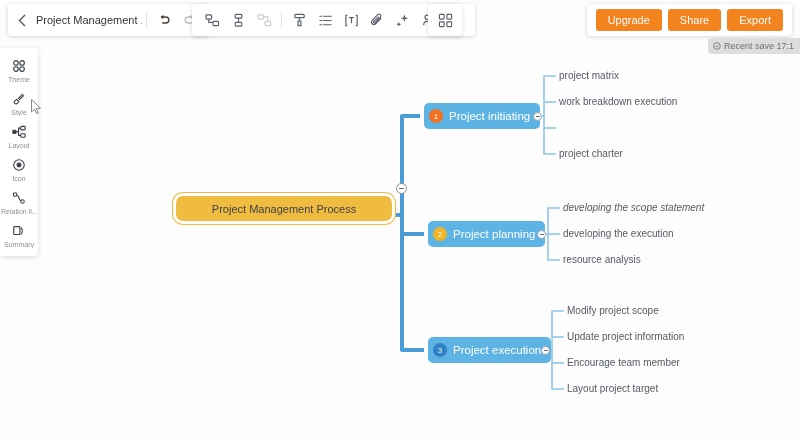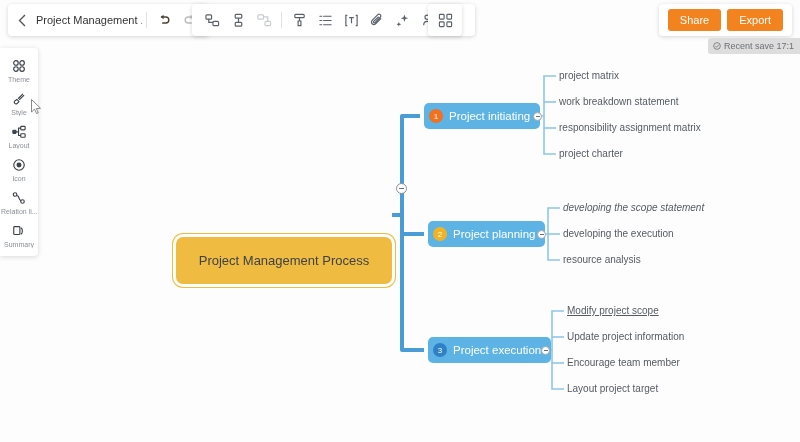--- a/index.html
+++ b/index.html
@@ -86,25 +86,25 @@
 
   .cursor { position: absolute; left: 31px; top: 99px; width: 11px; height: 16px; }
 
   
   .canvas { position: absolute; left: 0; top: 0; width: 800px; height: 442px; }
   .canvas svg.links { position: absolute; left: 0; top: 0; width: 800px; height: 442px; }
 
   .node { position: absolute; display: flex; align-items: center; }
 
   .root-node {
-    left: 176px; top: 196px; width: 216px; height: 47px;
+    left: 176px; top: 196px; width: 216px; height: 25px;
     background: #efbc41; border-radius: 7px;
     box-shadow: 0 0 0 3px #ffffff, 0 0 0 4px #efbc41;
     justify-content: center;
-    font-size: 13px; color: #3f4248; cursor: pointer; margin-top: 41px;
+    font-size: 11px; color: #3f4248; cursor: pointer;
   }
 
   .branch-node {
     height: 26px; background: #5cb3e4; border-radius: 5px;
     padding: 0 10px 0 5px; gap: 6px;
     font-size: 11.5px; color: #ffffff; cursor: pointer; white-space: nowrap;
   }
   .badge {
     width: 14px; height: 14px; border-radius: 50%;
     display: flex; align-items: center; justify-content: center;
@@ -224,20 +224,21 @@
     <div class="panel grid-panel">
       <svg width="15" height="15" viewBox="0 0 16 16">
         <rect x="1.5" y="1.5" width="5" height="5" rx="0.8"></rect>
           <rect x="9.5" y="1.5" width="5" height="5" rx="0.8"></rect>
         <rect x="1.5" y="9.5" width="5" height="5" rx="0.8"></rect>
           <rect x="9.5" y="9.5" width="5" height="5" rx="0.8"></rect>
       </svg>
     </div>
 
     <div class="panel actions-panel">
+      <button class="btn">Upgrade</button>
       <button class="btn">Share</button>
       <button class="btn">Export</button>
     </div>
 
     <div class="save-badge">
       <svg width="8" height="8" viewBox="0 0 12 12">
           <circle cx="6" cy="6" r="5"></circle>
           <path d="M3.6 6.2l1.7 1.7 3.2-3.6"></path>
         </svg>
       <span>Recent save 17:1</span>
@@ -353,27 +354,26 @@
     </div>
     <div class="collapse-btn small" style="left:537px; top:230px;"></div>
 
     <div class="node branch-node" style="left:428px; top:337px;">
       <span class="badge" style="background:#2f80c4">3</span>
       <span>Project execution</span>
     </div>
     <div class="collapse-btn small" style="left:541px; top:346px;"></div>
 
     <div class="node leaf-node" style="left:559px; top:70px;">project matrix</div>
-    <div class="node leaf-node" style="left:559px; top:96px;">work breakdown statement</div>
-    <div class="node leaf-node" style="left:559px; top:122px;">responsibility assignment matrix</div>
+    <div class="node leaf-node" style="left:559px; top:96px;">work breakdown execution</div>
     <div class="node leaf-node" style="left:559px; top:148px;">project charter</div>
 
     <div class="node leaf-node" style="left:563px; top:202px;font-style:italic;">developing the scope statement</div>
     <div class="node leaf-node" style="left:563px; top:228px;">developing the execution</div>
     <div class="node leaf-node" style="left:563px; top:254px;">resource analysis</div>
 
-    <div class="node leaf-node" style="left:567px; top:305px;text-decoration:underline;">Modify project scope</div>
+    <div class="node leaf-node" style="left:567px; top:305px;">Modify project scope</div>
     <div class="node leaf-node" style="left:567px; top:331px;">Update project information</div>
     <div class="node leaf-node" style="left:567px; top:357px;">Encourage team member</div>
     <div class="node leaf-node" style="left:567px; top:383px;">Layout project target</div>
   </div>
 
 </div>
 
 </body></html>

